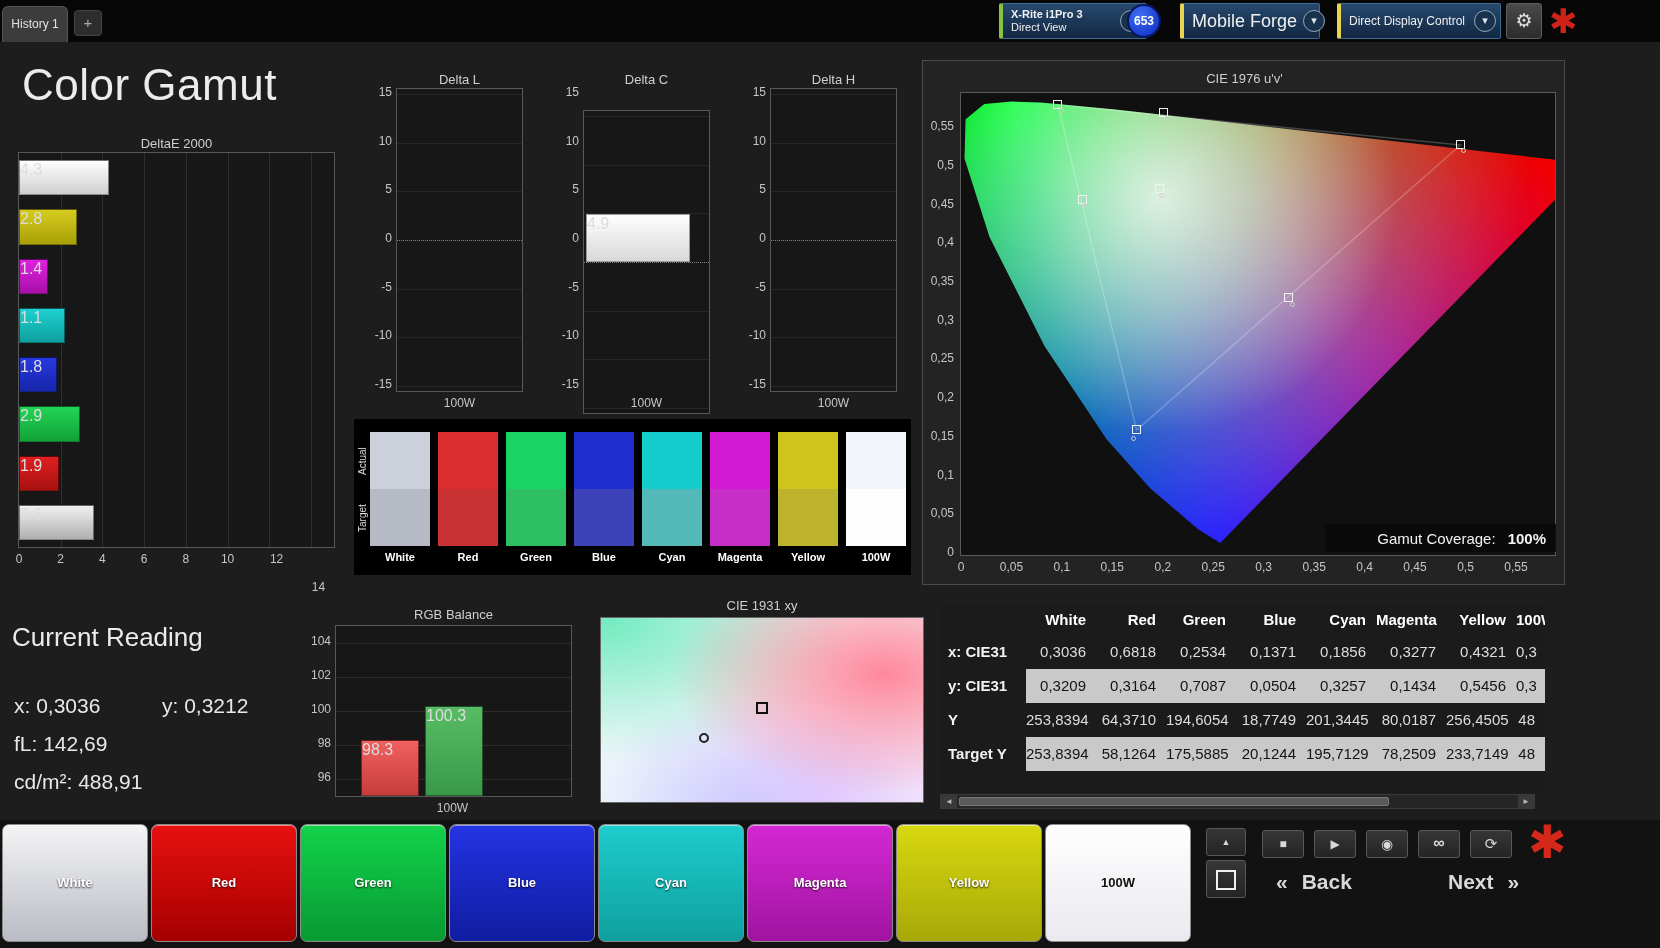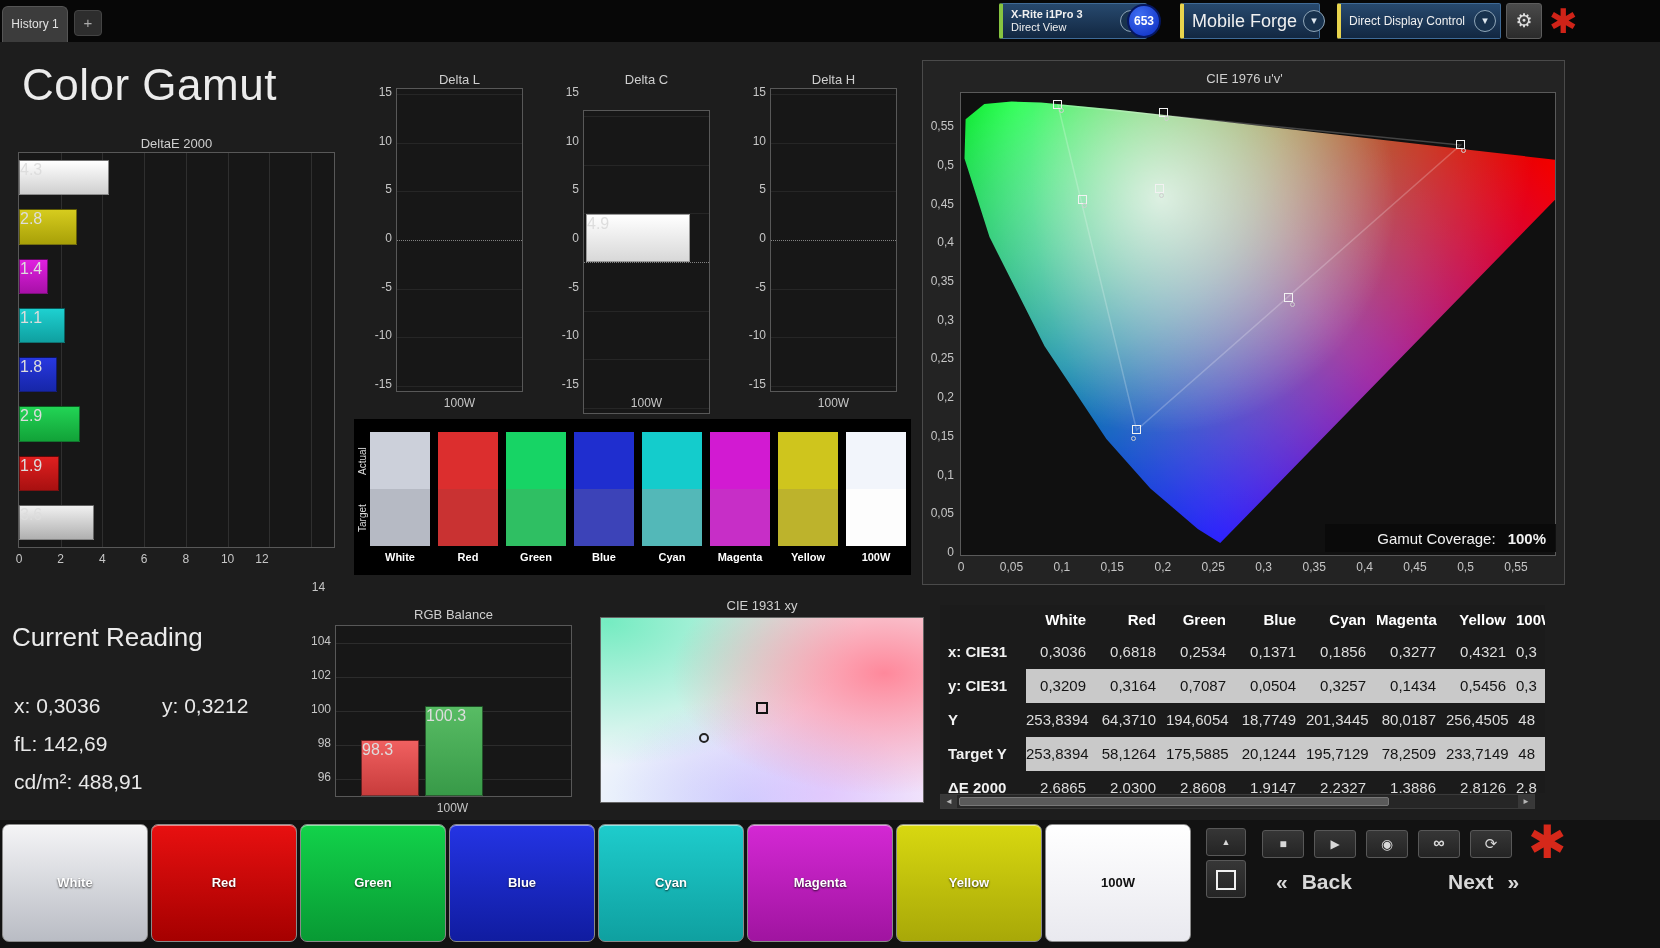--- a/index.html
+++ b/index.html
@@ -108,21 +108,21 @@
     <div style="position: absolute; left: 0px; top: 302.5px; height: 35.3px; width: 39.6px; background: linear-gradient(rgb(224, 32, 32), rgb(168, 16, 16)); border: 1px solid rgba(0, 0, 0, 0.45); box-sizing: border-box;">1.9</div>
     <div style="position: absolute; left: 0px; top: 351.8px; height: 35.3px; width: 75.1px; background: linear-gradient(rgb(240, 240, 240), rgb(176, 176, 176)); border: 1px solid rgba(0, 0, 0, 0.45); box-sizing: border-box;">3.6</div>
   </div>
 <div id="deltae-xticks" style="position:absolute;left:19px;top:552px;width:340px;height:16px;">
     <div class="tick" style="left: -14px; top: 0px; width: 28px; text-align: center;">0</div>
     <div class="tick" style="left: 27.7px; top: 0px; width: 28px; text-align: center;">2</div>
     <div class="tick" style="left: 69.4px; top: 0px; width: 28px; text-align: center;">4</div>
     <div class="tick" style="left: 111.2px; top: 0px; width: 28px; text-align: center;">6</div>
     <div class="tick" style="left: 152.9px; top: 0px; width: 28px; text-align: center;">8</div>
     <div class="tick" style="left: 194.6px; top: 0px; width: 28px; text-align: center;">10</div>
-    <div class="tick" style="left: 236.3px; top: 0px; width: 28px; text-align: left;">12</div>
+    <div class="tick" style="left: 236.3px; top: 0px; width: 28px; text-align: right;">12</div>
     <div class="tick" style="left: 278.1px; top: 0px; width: 28px; text-align: right; margin-top: 28px;">14</div>
   </div>
 
 <div id="swatch-panel">
   <div class="rotlab" style="left:3px;top:14px;height:56px;">Actual</div>
   <div class="rotlab" style="left:3px;top:71px;height:56px;">Target</div>
 <div style="position: absolute; left: 16px; top: 13px; width: 60px; height: 57px; background: rgb(204, 208, 218);"></div>
     <div style="position: absolute; left: 16px; top: 70px; width: 60px; height: 57px; background: rgb(182, 186, 196);"></div>
     <div style="position: absolute; left: 16px; top: 132px; width: 60px; text-align: center; font-size: 11px; font-weight: bold; color: rgb(255, 255, 255);">White</div>
     <div style="position: absolute; left: 84px; top: 13px; width: 60px; height: 57px; background: rgb(220, 46, 46);"></div>
@@ -286,31 +286,20 @@
       <div class="tcell tlabel" style="width: 86px;">Target Y</div>
       <div class="tcell" style="width: 70px;">253,8394</div>
       <div class="tcell" style="width: 70px;">58,1264</div>
       <div class="tcell" style="width: 70px;">175,5885</div>
       <div class="tcell" style="width: 70px;">20,1244</div>
       <div class="tcell" style="width: 70px;">195,7129</div>
       <div class="tcell" style="width: 70px;">78,2509</div>
       <div class="tcell" style="width: 70px;">233,7149</div>
       <div class="tcell" style="width: 29px;">48</div>
     </div>
-    <div class="trow">
-      <div class="tcell tlabel" style="width: 86px;">ΔE 2000</div>
-      <div class="tcell" style="width: 70px;">2,6865</div>
-      <div class="tcell" style="width: 70px;">2,0300</div>
-      <div class="tcell" style="width: 70px;">2,8608</div>
-      <div class="tcell" style="width: 70px;">1,9147</div>
-      <div class="tcell" style="width: 70px;">2,2327</div>
-      <div class="tcell" style="width: 70px;">1,3886</div>
-      <div class="tcell" style="width: 70px;">2,8126</div>
-      <div class="tcell" style="width: 29px;">2,8</div>
-    </div>
   </div>
 <div id="hscroll">
   <div class="sarrow" style="left:0;">◄</div>
   <div class="sarrow" style="right:0;">►</div>
   <div id="sthumb"></div>
 </div>
 
 <div id="bottom-bar">
     <div style="position: absolute; left: 2px; top: 4px; width: 146px; height: 118px; border-radius: 7px; background: linear-gradient(rgb(244, 244, 246), rgb(185, 188, 196)); border: 1px solid rgb(138, 138, 138); box-sizing: border-box; box-shadow: rgba(255, 255, 255, 0.5) 0px 1px 0px inset;">
       <div class="patch-label" style="color: rgb(255, 255, 255); text-shadow: rgba(0, 0, 0, 0.8) 0px 1px 2px;">White</div>

